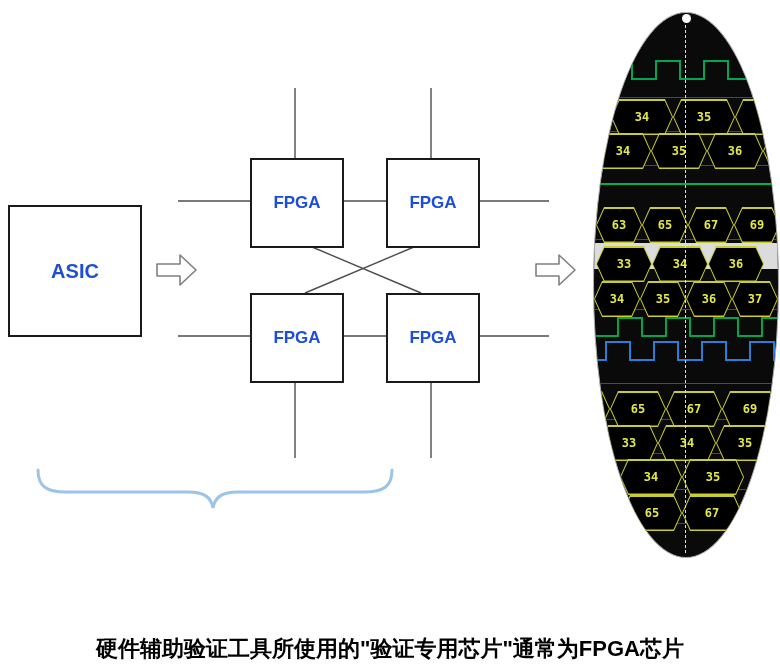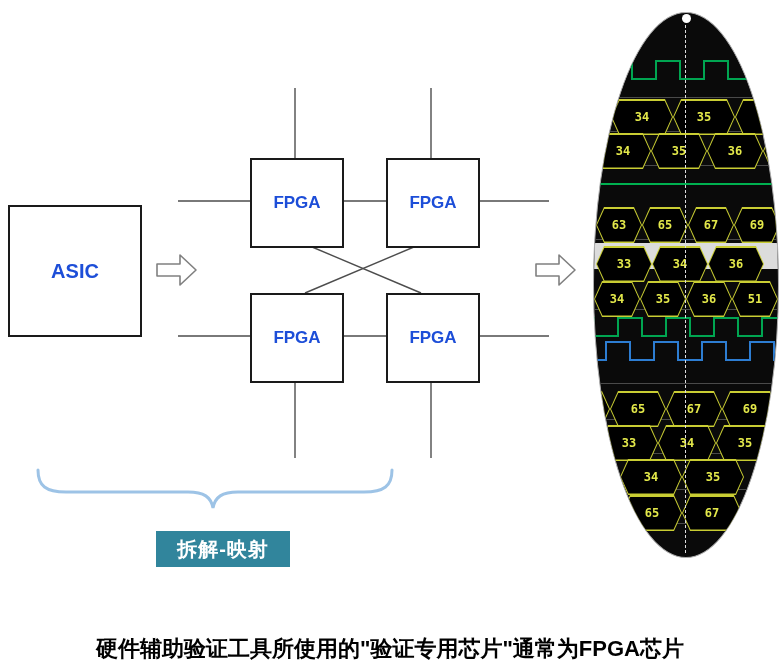--- a/index.html
+++ b/index.html
@@ -188,21 +188,21 @@
           <span class="bcell" style="left: 0px; width: 46px;">
             <span class="bin">34</span>
           </span>
           <span class="bcell" style="left: 46px; width: 46px;">
             <span class="bin">35</span>
           </span>
           <span class="bcell" style="left: 92px; width: 46px;">
             <span class="bin">36</span>
           </span>
           <span class="bcell" style="left: 138px; width: 46px;">
-            <span class="bin">51</span>
+            <span class="bin">37</span>
           </span>
         </div>
         <div class="wrow wave" style="top: 302px;"><svg width="186" height="24">
             <path d="M-24 21 V3 H0 V21 H24 V3 H48 V21 H72 V3 H96 V21 H120 V3 H144 V21 H168 V3 H192 V21 H216" fill="none" stroke="#00a551" stroke-width="2"></path>
           </svg></div>
         <div class="wrow wave" style="top: 326px;"><svg width="186" height="24">
             <path d="M-36 21 V3 H-12 V21 H12 V3 H36 V21 H60 V3 H84 V21 H108 V3 H132 V21 H156 V3 H180 V21 H204 V3 H228" fill="none" stroke="#2d7dd2" stroke-width="2"></path>
           </svg></div>
         <div class="wrow bus" style="top: 378px;">
           <span class="bcell" style="left: -40px; width: 56px;">
@@ -243,19 +243,16 @@
           </span>
           <span class="bcell" style="left: 88px; width: 60px;">
             <span class="bin">67</span>
           </span>
         </div>
       </div>
     <div class="cursor"></div>
     <div class="cursor-dot"></div>
   </div>
 
-  <div class="tag">
-    <span>拆解-映射</span>
-  </div>
 
   <div class="caption">硬件辅助验证工具所使用的"验证专用芯片"通常为FPGA芯片</div>
 
 </div>
 
 </body></html>

